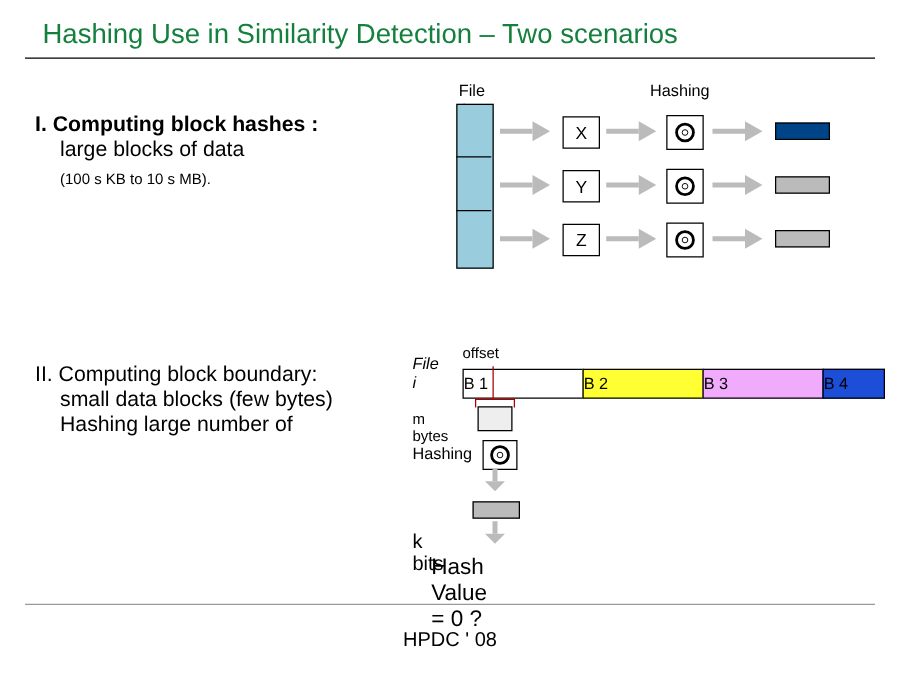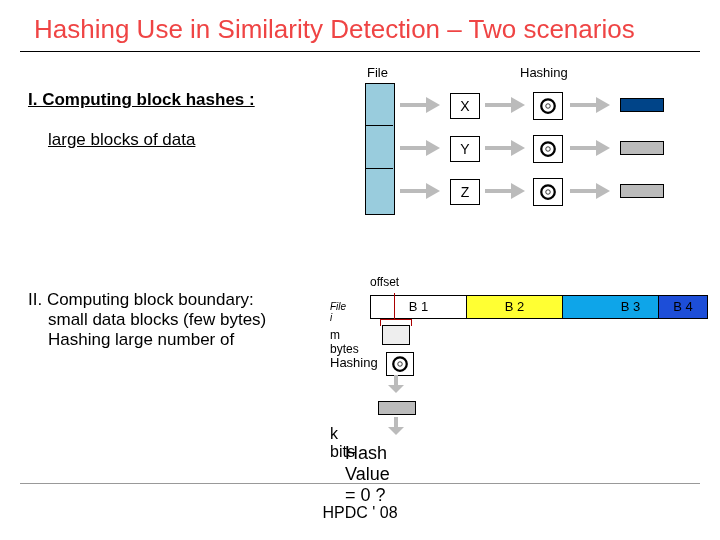--- a/index.html
+++ b/index.html
@@ -5,43 +5,41 @@
   body {
     margin: 0;
     padding: 0;
     font-family: Arial, Helvetica, sans-serif;
     width: 720px;
     height: 540px;
     background: #fff;
     position: relative;
   }
   .title {
-    font-size: 26px;
+    font-size: 22px;
     padding: 14px 0 6px 34px;
-    color: #ef4444;
+    color: #15803d;
   }
   .title-underline {
     border-bottom: 1px solid #000;
     margin: 0 20px 0 20px;
   }
   .sec1 {
     position: absolute;
     top: 90px;
     left: 28px;
     width: 320px;
-    text-decoration: underline;
   }
   .sec1-bold {
     font-weight: bold;
     font-size: 17px;
   }
   .sec1-reg {
     font-size: 17px;
     padding-left: 20px;
-    margin-top: 20px;
   }
   .sec1-note {
     font-size: 12px;
     padding-left: 20px;
     margin-top: 6px;
   }
   .sec2 {
     position: absolute;
     top: 290px;
     left: 28px;
@@ -131,28 +129,28 @@
   .h1 { top: 33px; left: 265px; background: #004488;}
   .h2 { top: 76px; left: 265px; background: #bbb;}
   .h3 { top: 119px; left: 265px; background: #bbb;}
   
   .diag2 {
     position: absolute;
     top: 275px;
     left: 330px;
   }
   .offset-label { position: absolute; top: 0; left: 40px; font-size: 12px; }
-  .filei-label { position: absolute; top: 26px; left: 0px; font-size: 10px; font-style: italic; }
+  .filei-label { position: absolute; top: 8px; left: 0px; font-size: 13px; font-style: italic; }
   .seg {
     position: absolute; top: 20px; height: 22px; border: 1px solid #000;
-    font-size: 13px; text-align: center; line-height: 22px;
+    font-size: 13px; text-align: left; line-height: 22px;
   }
   .sB1 { left: 40px; width: 95px; background: #fff; }
   .sB2 { left: 136px; width: 95px; background: #ffff33; }
-  .sB3 { left: 232px; width: 95px; background: #0ea5e9; padding-left: 20px; }
+  .sB3 { left: 232px; width: 95px; background: #f0abfc; }
   .sB4 { left: 328px; width: 48px; background: #1d4ed8; }
   .mbytes-label { position: absolute; top: 53px; left: 0px; font-size: 12px; }
   .mbytes-box {
     position: absolute; top: 50px; left: 52px;
     width: 26px; height: 18px; border: 1px solid #000; background: #eee;
   }
   .win-bracket {
     position: absolute; top: 44px; left: 50px; width: 30px; height: 6px;
     border-left: 1px solid #a00; border-right: 1px solid #a00; border-top: 1px solid #a00;
   }
@@ -185,20 +183,21 @@
 </style>
 </head>
 <body>
 
 <div class="title">Hashing Use in Similarity Detection – Two scenarios</div>
 <div class="title-underline"></div>
 
 <div class="sec1">
   <div class="sec1-bold">I. Computing block hashes :</div>
   <div class="sec1-reg">large blocks of data</div>
+  <div class="sec1-note">(100 s KB to 10 s MB).</div>
 </div>
 
 <div class="sec2">
   <div class="sec2-bold">II. Computing block boundary:</div>
   <div class="sec2-reg">small data blocks (few bytes)</div>
   <div class="sec2-reg">Hashing large number of</div>
 </div>
 
 <div class="diag1">
   <div class="filea-label">File A</div>

